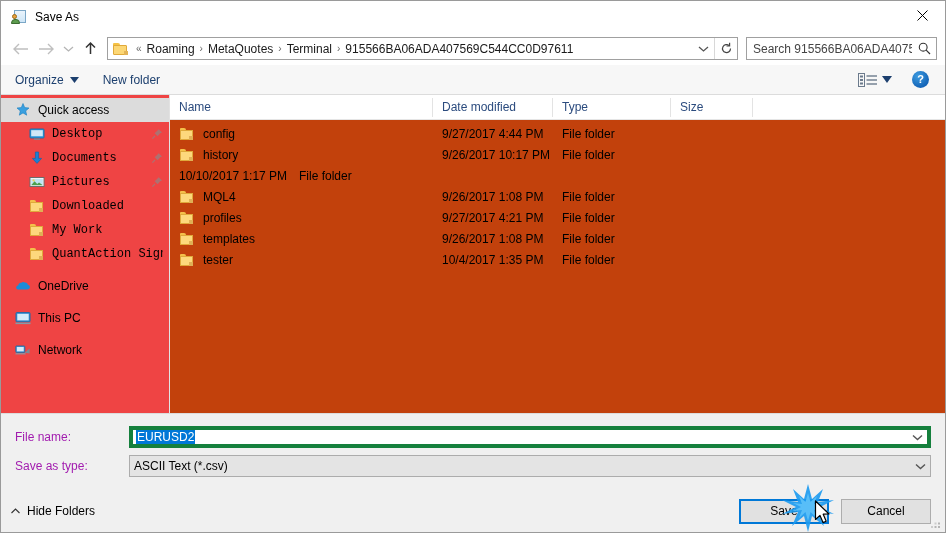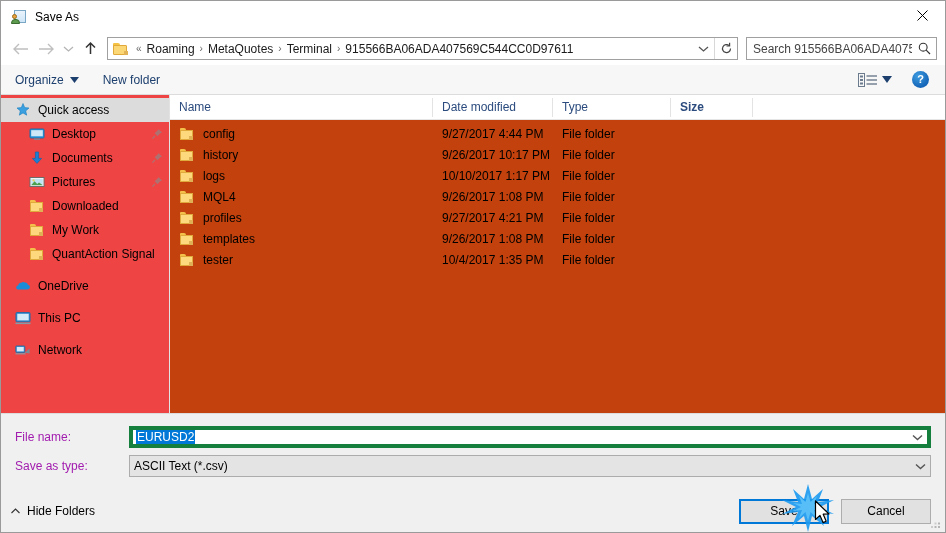--- a/index.html
+++ b/index.html
@@ -276,21 +276,21 @@
     align-items: center;
     font-size: 12px;
     color: #000;
     padding-right: 6px;
     white-space: nowrap;
     box-sizing: border-box;
   }
   .side-item.selected {
     background: #dcdcdc;
   }
-  .side-item.indent1 { padding-left: 28px; }
+  .side-item.indent1 { padding-left: 28px; font-family: Liberation Mono, monospace; }
   .side-item.root    { padding-left: 14px; }
   .side-ico {
     width: 16px; height: 16px;
     margin-right: 7px;
     flex: 0 0 auto;
     position: relative;
   }
   .side-label { flex: 1 1 auto; overflow: hidden; }
   .pin {
     width: 12px; height: 12px;
@@ -349,21 +349,21 @@
     display: flex;
     align-items: center;
     box-sizing: border-box;
     border-right: 1px solid #e3e3e3;
     flex: 0 0 auto;
     white-space: nowrap;
   }
   .col.c-name { width: 263px; }
   .col.c-date { width: 120px; }
   .col.c-type { width: 118px; }
-  .col.c-size { width: 82px; font-weight: bold; }
+  .col.c-size { width: 82px; }
   .rows { flex: 1 1 auto; overflow: hidden; padding-top: 3px; }
   .row {
     height: 21px;
     display: flex;
     align-items: center;
     font-size: 12px;
     color: #000;
     white-space: nowrap;
   }
   .r-name {
@@ -780,28 +780,20 @@
                 <span class="b"></span>
                 <span class="f"></span>
               </span>
             <span>history</span>
           </div>
           <div class="r-date">9/26/2017 10:17 PM</div>
           <div class="r-type">File folder</div>
           <div class="r-size"></div>
         </div>
         <div class="row">
-          <div class="r-name">
-            <span class="fi">
-                <span class="t"></span>
-                <span class="b"></span>
-                <span class="f"></span>
-              </span>
-            <span>logs</span>
-          </div>
           <div class="r-date">10/10/2017 1:17 PM</div>
           <div class="r-type">File folder</div>
           <div class="r-size"></div>
         </div>
         <div class="row">
           <div class="r-name">
             <span class="fi">
                 <span class="t"></span>
                 <span class="b"></span>
                 <span class="f"></span>

